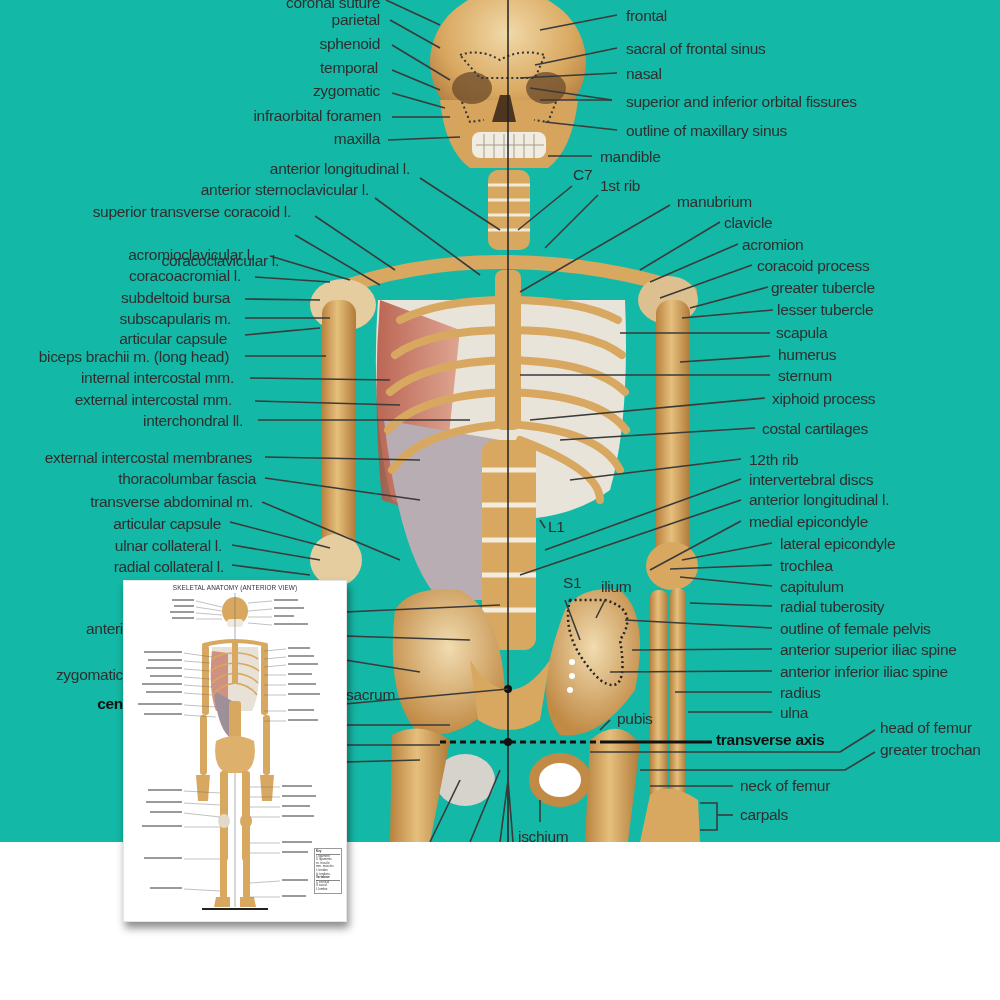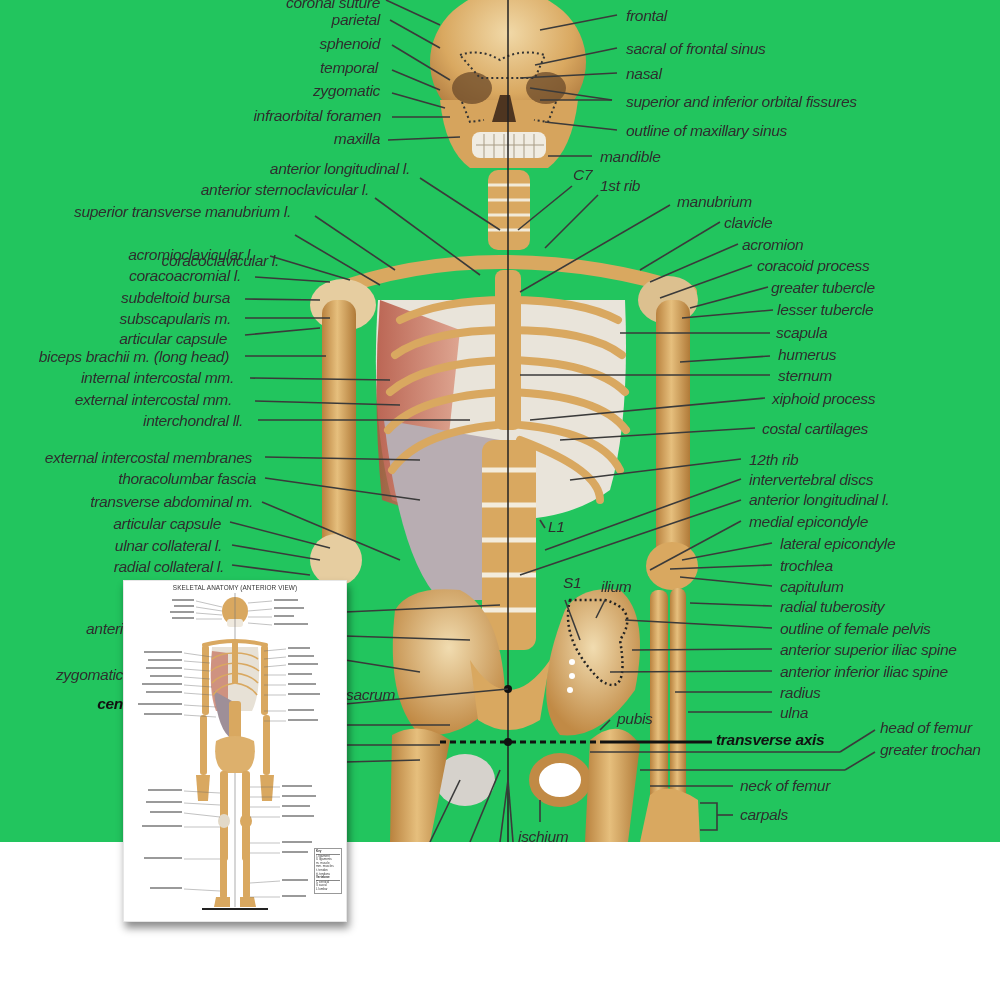--- a/index.html
+++ b/index.html
@@ -2,22 +2,21 @@
 <html><head>
   <meta charset="utf-8">
   <style>
     html, body { margin:0; padding:0; }
     body {
       width:1000px; height:1000px; background:#ffffff; position:relative; overflow:hidden;
       font-family: "Liberation Sans", sans-serif; color:#2b2b2b;
     }
     .main-crop {
       position:absolute; left:0; top:0; width:1000px; height:842px; overflow:hidden;
-      background:#22c55e;
-      font-style:italic;
+      background:#14b8a6;
     }
     .main-crop svg.art { position:absolute; left:0; top:0; }
     .lbl {
       position:absolute; font-size:15.5px; line-height:18px; white-space:nowrap;
       color:#2e2e2e; letter-spacing:-0.3px;
     }
     .lbl.left { text-align:right; transform:translateX(-100%); }
     .lbl.bold { font-weight:bold; color:#111; }
 
     
@@ -236,21 +235,21 @@
   <div>
     <div class="lbl left" style="left:380px; top:-6px;">coronal suture</div>
     <div class="lbl left" style="left:380px; top:11px;">parietal</div>
     <div class="lbl left" style="left:380px; top:35px;">sphenoid</div>
     <div class="lbl left" style="left:378px; top:59px;">temporal</div>
     <div class="lbl left" style="left:380px; top:82px;">zygomatic</div>
     <div class="lbl left" style="left:381px; top:107px;">infraorbital foramen</div>
     <div class="lbl left" style="left:380px; top:130px;">maxilla</div>
     <div class="lbl left" style="left:410px; top:160px;">anterior longitudinal l.</div>
     <div class="lbl left" style="left:369px; top:181px;">anterior sternoclavicular l.</div>
-    <div class="lbl left" style="left:291px; top:203px;">superior transverse manubrium l.</div>
+    <div class="lbl left" style="left:291px; top:203px;">superior transverse coracoid l.</div>
     <div class="lbl left" style="left:279px; top:208px;margin-top:44px;">coracoclavicular l.</div>
     <div class="lbl left" style="left:254px; top:246px;">acromioclavicular l.</div>
     <div class="lbl left" style="left:241px; top:267px;">coracoacromial l.</div>
     <div class="lbl left" style="left:230px; top:289px;">subdeltoid bursa</div>
     <div class="lbl left" style="left:231px; top:310px;">subscapularis m.</div>
     <div class="lbl left" style="left:227px; top:330px;">articular capsule</div>
     <div class="lbl left" style="left:229px; top:348px;">biceps brachii m. (long head)</div>
     <div class="lbl left" style="left:234px; top:369px;">internal intercostal mm.</div>
     <div class="lbl left" style="left:232px; top:391px;">external intercostal mm.</div>
     <div class="lbl left" style="left:243px; top:412px;">interchondral ll.</div>

